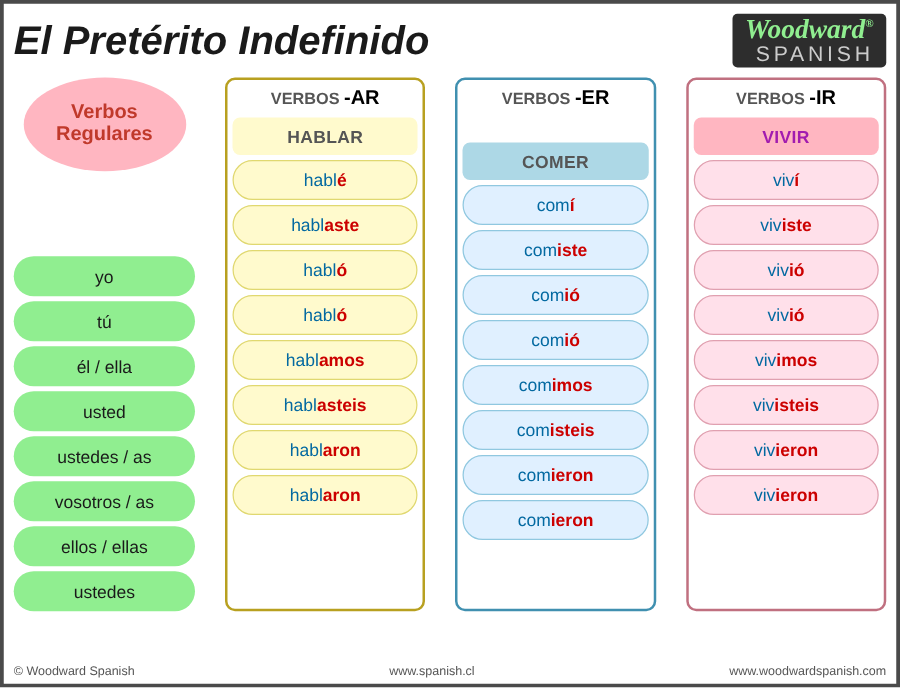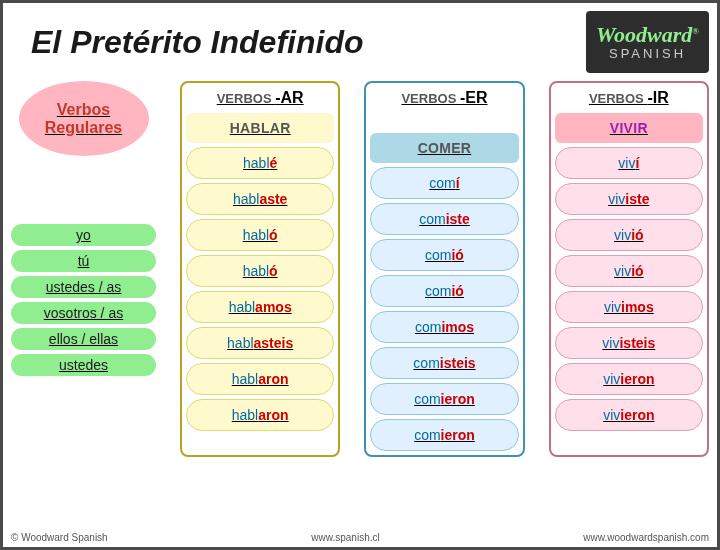--- a/index.html
+++ b/index.html
@@ -22,52 +22,50 @@
       display: flex;
       align-items: center;
       justify-content: space-between;
       margin-bottom: 8px;
     }
     .title {
       font-size: 32px;
       font-weight: bold;
       color: #1a1a1a;
       font-style: italic;
-      margin-left: 20px;
     }
     .logo-box {
       background: #2d2d2d;
       color: #fff;
-      padding: 12px 10px;
+      padding: 0 10px;
       border-radius: 4px;
-      text-align: center;
+      text-align: right;
       line-height: 1.1;
     }
     .logo-woodward {
       font-size: 22px;
       font-weight: bold;
       color: #90ee90;
       font-style: italic;
       font-family: Georgia, serif;
     }
     .logo-reg {
       font-size: 9px;
       vertical-align: super;
       color: #90ee90;
     }
     .logo-spanish {
-      font-size: 13px;
+      font-size: 17px;
       letter-spacing: 3px;
       color: #ccc;
     }
     .content-area {
       display: flex;
       gap: 24px;
       width: 100%;
-      text-decoration: underline;
     }
     .left-col {
       width: 145px;
       flex-shrink: 0;
     }
     .verbos-regulares-box {
       background: #ffb6c1;
       border-radius: 50%;
       width: 130px;
       height: 75px;
@@ -88,21 +86,21 @@
       margin-top: 28px;
     }
     .pronoun-cell {
       background: #90ee90;
       border-radius: 20px;
       padding: 5px 10px;
       text-align: center;
       font-size: 14px;
       color: #1a1a1a;
       font-weight: 500;
-      height: 22px;
+      height: 32px;
       display: flex;
       align-items: center;
       justify-content: center;
     }
     .verb-col {
       flex: 1;
       display: flex;
       flex-direction: column;
       gap: 4px;
     }
@@ -225,20 +223,22 @@
 
   <div class="content-area">
 
     <div class="left-col">
       <div class="verbos-regulares-box">Verbos<br>Regulares</div>
 
       <div style="height: 34px;"></div>
       <div class="pronoun-list">
         <div class="pronoun-cell">yo</div>
         <div class="pronoun-cell">tú</div>
+        <div class="pronoun-cell">él / ella</div>
+        <div class="pronoun-cell">usted</div>
         <div class="pronoun-cell">ustedes / as</div>
         <div class="pronoun-cell">vosotros / as</div>
         <div class="pronoun-cell">ellos / ellas</div>
         <div class="pronoun-cell">ustedes</div>
       </div>
     </div>
 
     <div class="verb-col ar-col col-border-ar">
       <div class="verb-header-label">
         VERBOS <span>-AR</span>

